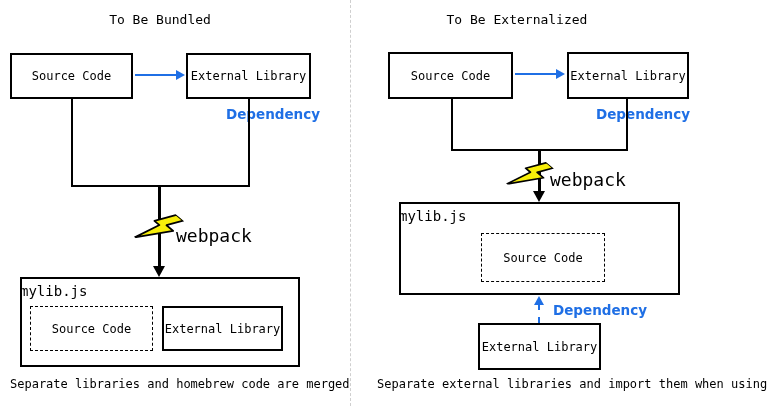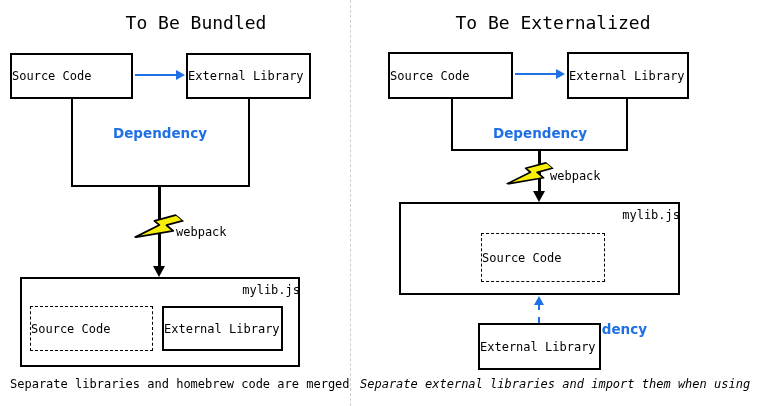--- a/index.html
+++ b/index.html
@@ -1,41 +1,41 @@
 <!DOCTYPE html>
 <html style="--blue: #1f6fe5;"><head>
 <meta charset="utf-8">
 <style>
   html,body{margin:0;padding:0;background:#ffffff;}
   body{width:770px;height:406px;position:relative;overflow:hidden;
        font-family:"DejaVu Sans Mono","Liberation Mono",monospace;color:#000;}
   .abs{position:absolute;}
-  .panel-title{font-size:18px;text-align:center;white-space:nowrap;padding-left:36px;}
+  .panel-title{font-size:13px;text-align:center;white-space:nowrap;}
   .node{box-sizing:border-box;border:2px solid #000;background:#fff;
-        display:flex;align-items:center;
+        display:flex;align-items:center;justify-content:center;
         font-size:12px;white-space:nowrap;}
   .node-dashed{border:1px dashed #000;}
   .dep-label{font-family:"DejaVu Sans","Liberation Sans",sans-serif;
-             font-weight:bold;font-size:13.5px;text-align:center;white-space:nowrap;margin-top:19px;}
+             font-weight:bold;font-size:13.5px;text-align:right;white-space:nowrap;}
   .hline{height:2px;background:#000;}
   .vline{width:2px;background:#000;}
   .blueline{background:var(--blue);}
   .arrowhead-right{width:0;height:0;border-top:5px solid transparent;
                    border-bottom:5px solid transparent;border-left:9px solid var(--blue);}
   .arrowhead-down{width:0;height:0;border-left:6px solid transparent;
                   border-right:6px solid transparent;border-top:11px solid #000;}
   .arrowhead-up-blue{width:0;height:0;border-left:5px solid transparent;
                      border-right:5px solid transparent;border-bottom:9px solid var(--blue);}
   .thick-vline{width:3px;background:#000;}
   .dashed-blue-vline{width:0;border-left:2px dashed var(--blue);}
   .caption{font-size:12px;white-space:nowrap;}
-  .small-label{font-size:12px;white-space:nowrap;}
+  .small-label{font-size:18px;white-space:nowrap;}
   .divider{border-left:1px dashed #cfcfcf;width:0;}
   .bolt{transform:rotate(40deg);}
-  .mylib-title{font-size:12px;text-align:right;white-space:nowrap;}
+  .mylib-title{font-size:14px;text-align:left;white-space:nowrap;}
 </style>
 </head>
 <body>
 
 <div class="abs panel-title" style="left:0;top:12px;width:320px;">To Be Bundled</div>
 
 <div class="abs node" style="left:10px;top:53px;width:123px;height:46px;">
   <span>Source Code</span>
 </div>
 <div class="abs node" style="left:186px;top:53px;width:125px;height:46px;">
@@ -101,13 +101,13 @@
 </div>
 
 <div class="abs arrowhead-up-blue" style="left:534px;top:296px;"></div>
 <div class="abs dashed-blue-vline" style="left:538px;top:304px;height:19px;"></div>
 <div class="abs dep-label" style="left: 553px; top: 302px; color: rgb(31, 111, 229);">Dependency</div>
 
 <div class="abs node" style="left:478px;top:323px;width:123px;height:47px;">
   <span>External Library</span>
 </div>
 
-<div class="abs caption" style="left:360px;top:377px;font-style:italic;">Separate external libraries and import them when using</div>
+<div class="abs caption" style="left:377px;top:377px;">Separate external libraries and import them when using</div>
 
 </body></html>

